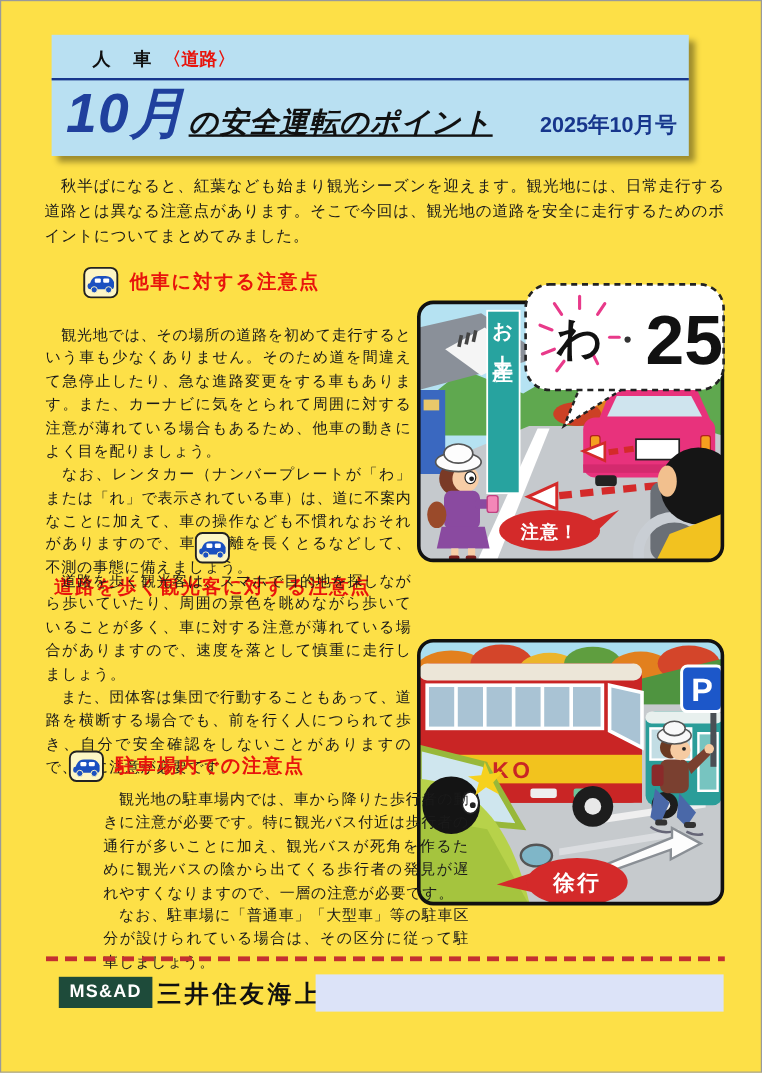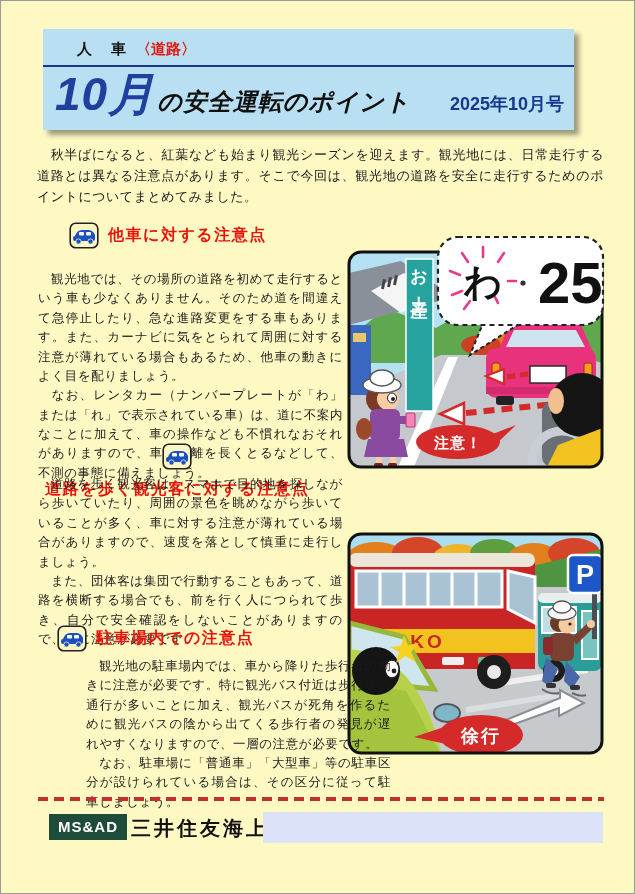--- a/index.html
+++ b/index.html
@@ -1,21 +1,21 @@
 <!DOCTYPE html>
 <html lang="ja" style="--header-blue: #b9e0f2; --navy: #17368c; --accent-red: #e8140c; --divider-red: #c43030; --logo-green: #1e4b3a; --bar-lavender: #dce3f8;"><head>
 <meta charset="utf-8">
 <title>Safety Newsletter</title>
 <style>
   * { margin:0; padding:0; box-sizing:border-box; }
   html,body { background:#e8e8e8; }
   body { font-family:"Liberation Sans", sans-serif; }
   .page {
     position:relative; width:635px; height:894px; margin:0 auto;
-    background:#fef9c3; border:1px solid #9a9a9a; overflow:hidden;
+    background:#fde047; border:1px solid #9a9a9a; overflow:hidden;
   }
   
   .header-box {
     position:absolute; left:42px; top:28px; width:531px; height:101px;
     background:var(--header-blue,#b9e0f2);
     box-shadow:5px 5px 5px rgba(0,0,0,.38);
   }
   .cat-row {
     height:38px; display:flex; align-items:flex-end; padding:0 0 6px 34px;
     border-bottom:2px solid var(--navy,#17368c);
@@ -24,21 +24,21 @@
   .cat-tag { color:var(--accent-red,#e8140c); margin-left:8px; letter-spacing:0; }
   .title-row {
     display:flex; align-items:baseline; padding:2px 10px 0 12px;
   }
   .title-month {
     font-style:italic; font-weight:bold; font-size:46px; line-height:1.1;
     color:#20409d; letter-spacing:1px;
   }
   .title-rest {
     font-style:italic; font-weight:bold; font-size:24px; color:#111;
-    letter-spacing:1px; margin-left:2px;
+    letter-spacing:1px; margin-left:2px;text-decoration:underline;
   }
   .title-issue {
     margin-left:auto; font-weight:bold; font-size:18px; color:var(--navy,#17368c);
   }
   
   .intro {
     position:absolute; left:36px; top:143px; width:567px;
     font-size:13px; line-height:1.63; letter-spacing:0.5px; color:#1a1a1a;
     text-align:justify;
   }

